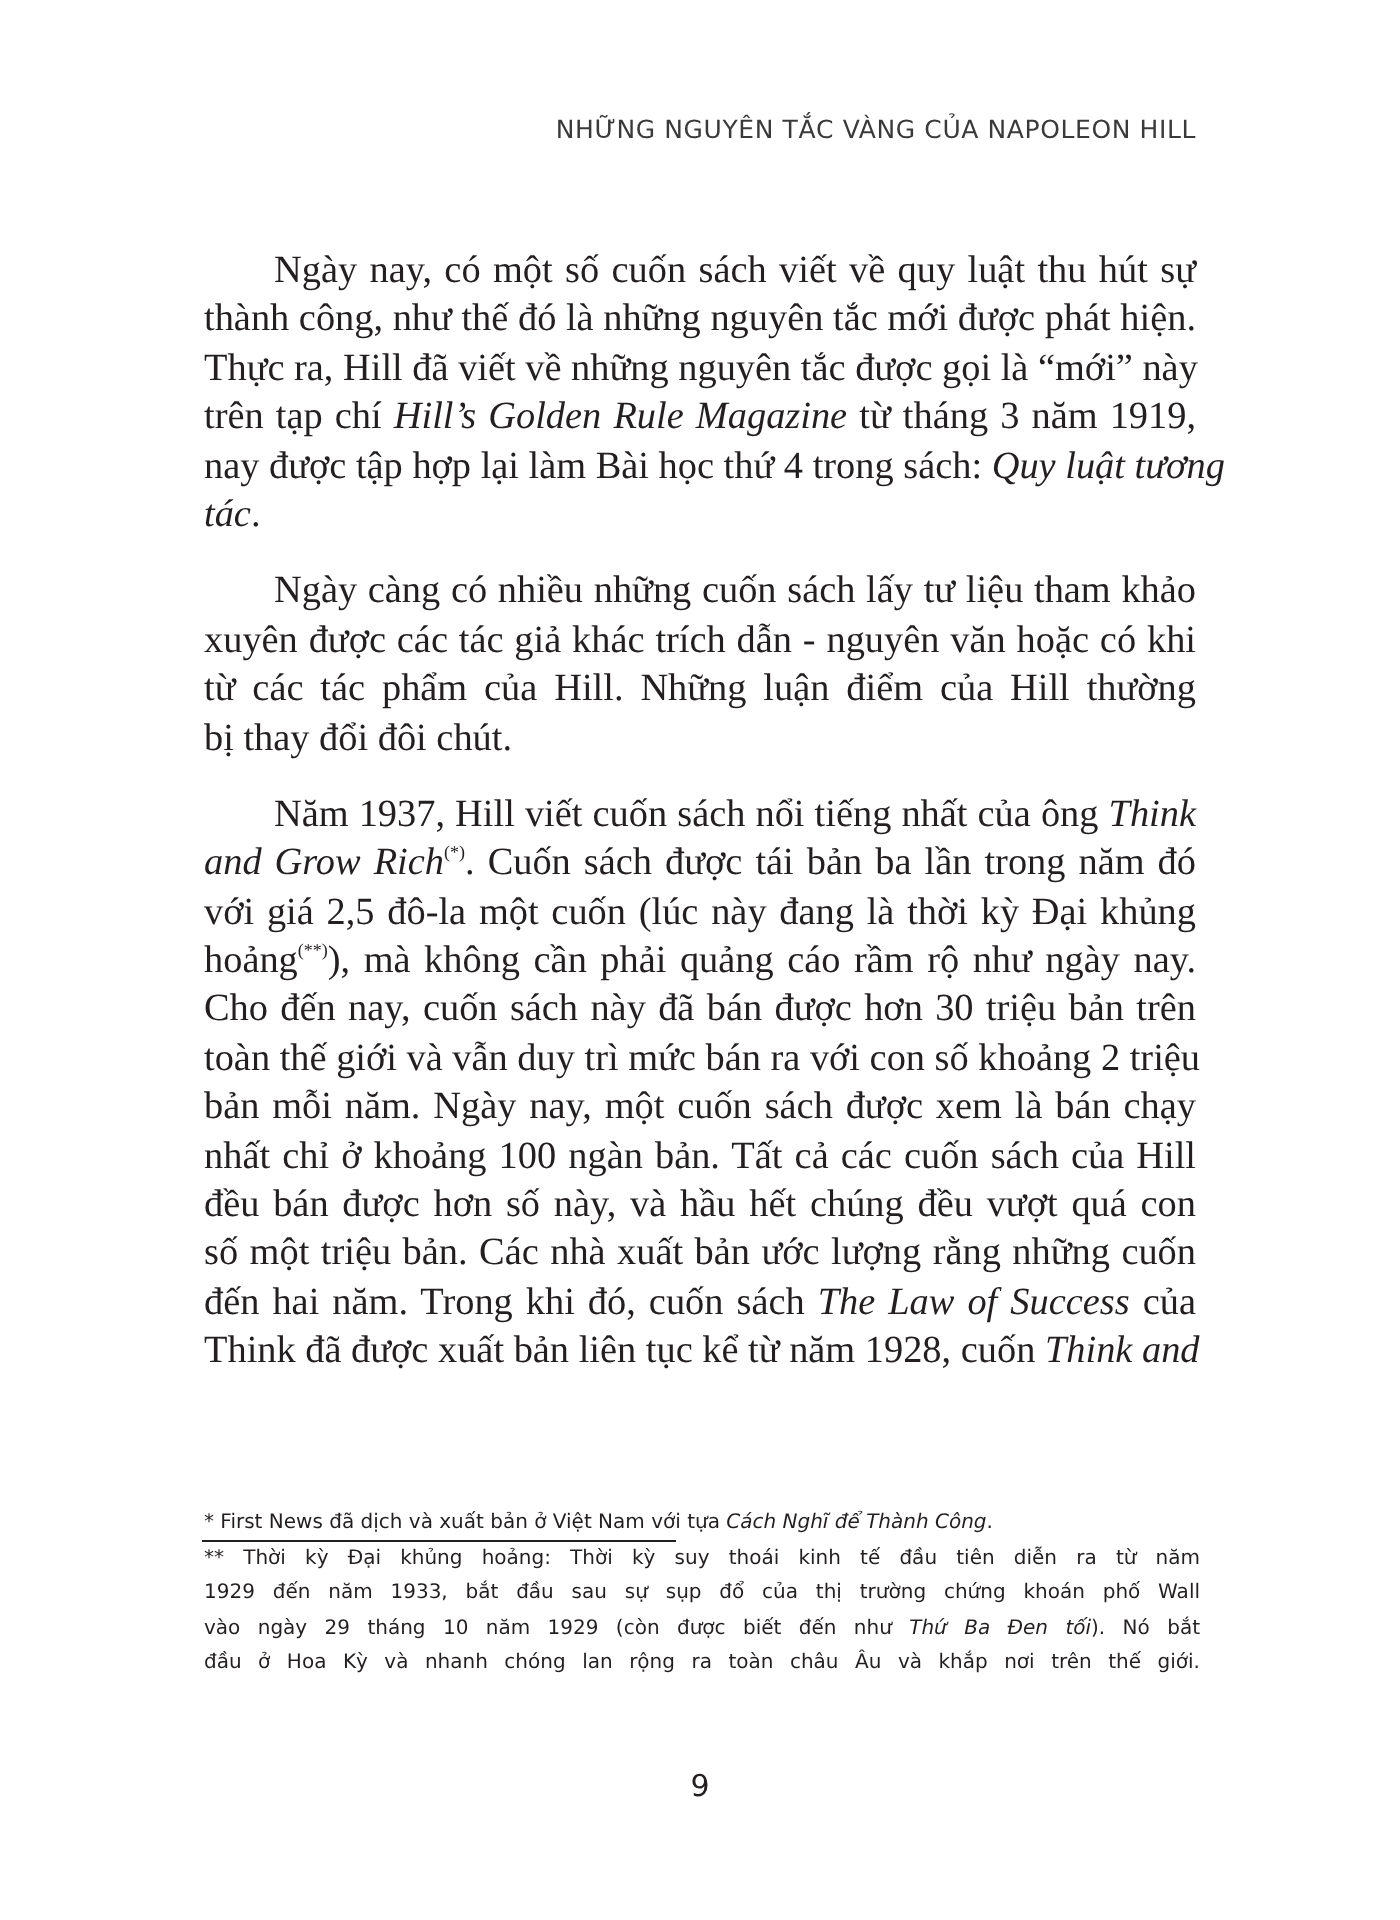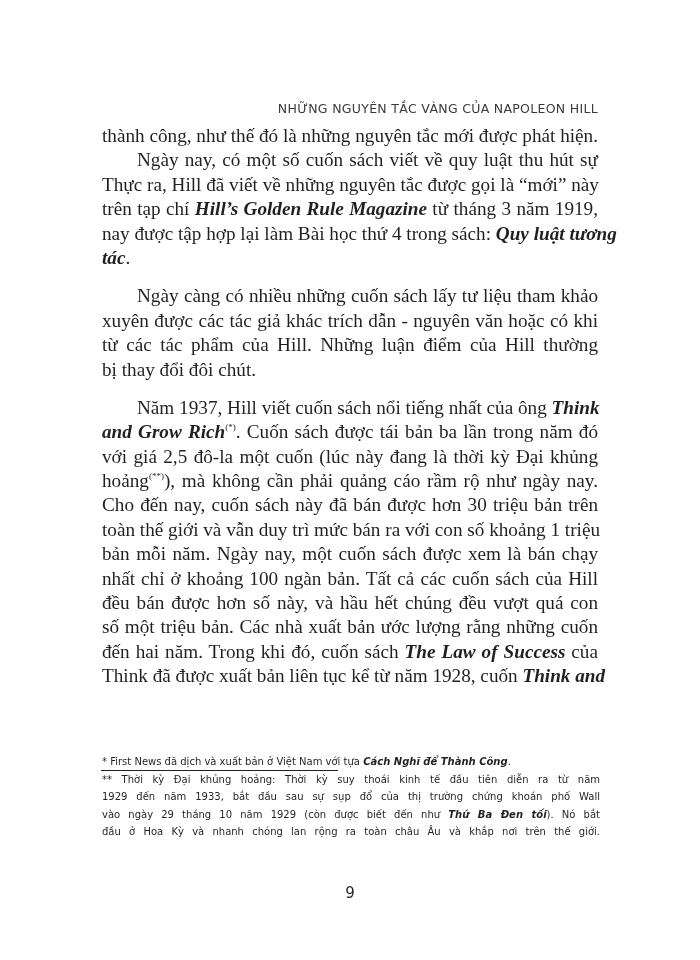--- a/index.html
+++ b/index.html
@@ -16,21 +16,20 @@
     }
     .running-header {
       position: absolute;
       top: 57px;
       right: 102px;
       font-family: "DejaVu Sans", sans-serif;
       font-size: 12.5px;
       letter-spacing: 0.3px;
       color: #3a3a3a;
       white-space: nowrap;
-      margin-top: 44px;
     }
     .body-text {
       position: absolute;
       left: 102px;
       top: 124px;
       width: 496px;
       font-family: "Liberation Serif", serif;
       font-size: 19.2px;
       line-height: 24.4px;
       color: #231f20;
@@ -47,21 +46,20 @@
       overflow: visible;
     }
     .line.first {
       text-indent: 35px;
     }
     .line.last {
       text-align-last: left;
     }
     em {
       font-style: italic;
-      font-weight: bold;
     }
     sup {
       font-size: 9px;
       vertical-align: 8px;
       line-height: 0;
     }
     .footnote-rule {
       position: absolute;
       left: 101px;
       top: 770px;
@@ -100,42 +98,42 @@
     }
   </style>
 </head>
 <body>
 
 <div class="running-header">NHỮNG NGUYÊN TẮC VÀNG CỦA NAPOLEON HILL</div>
 
 <div class="body-text">
 
   <div class="para">
+    <span class="line first">Ngày nay, có một số cuốn sách viết về quy luật thu hút sự</span>
     <span class="line">thành công, như thế đó là những nguyên tắc mới được phát hiện.</span>
-    <span class="line first">Ngày nay, có một số cuốn sách viết về quy luật thu hút sự</span>
     <span class="line">Thực ra, Hill đã viết về những nguyên tắc được gọi là “mới” này</span>
     <span class="line"><span>trên tạp chí </span><em>Hill’s Golden Rule Magazine</em><span> từ tháng 3 năm 1919,</span></span>
     <span class="line"><span>nay được tập hợp lại làm Bài học thứ 4 trong sách: </span><em>Quy luật tương</em></span>
     <span class="line last"><em>tác</em><span>.</span></span>
   </div>
 
   <div class="para">
     <span class="line first">Ngày càng có nhiều những cuốn sách lấy tư liệu tham khảo</span>
     <span class="line">xuyên được các tác giả khác trích dẫn - nguyên văn hoặc có khi</span>
     <span class="line">từ các tác phẩm của Hill. Những luận điểm của Hill thường</span>
     <span class="line last">bị thay đổi đôi chút.</span>
   </div>
 
   <div class="para">
     <span class="line first"><span>Năm 1937, Hill viết cuốn sách nổi tiếng nhất của ông </span><em>Think</em></span>
     <span class="line"><em>and Grow Rich</em><sup>(*)</sup><span>. Cuốn sách được tái bản ba lần trong năm đó</span></span>
     <span class="line">với giá 2,5 đô-la một cuốn (lúc này đang là thời kỳ Đại khủng</span>
     <span class="line"><span>hoảng</span><sup>(**)</sup><span>), mà không cần phải quảng cáo rầm rộ như ngày nay.</span></span>
     <span class="line">Cho đến nay, cuốn sách này đã bán được hơn 30 triệu bản trên</span>
-    <span class="line">toàn thế giới và vẫn duy trì mức bán ra với con số khoảng 1 triệu</span>
+    <span class="line">toàn thế giới và vẫn duy trì mức bán ra với con số khoảng 2 triệu</span>
     <span class="line">bản mỗi năm. Ngày nay, một cuốn sách được xem là bán chạy</span>
     <span class="line">nhất chỉ ở khoảng 100 ngàn bản. Tất cả các cuốn sách của Hill</span>
     <span class="line">đều bán được hơn số này, và hầu hết chúng đều vượt quá con</span>
     <span class="line">số một triệu bản. Các nhà xuất bản ước lượng rằng những cuốn</span>
     <span class="line"><span>đến hai năm. Trong khi đó, cuốn sách </span><em>The Law of Success</em><span> của</span></span>
     <span class="line"><span>Think đã được xuất bản liên tục kể từ năm 1928, cuốn </span><em>Think and</em></span>
   </div>
 </div>
 
 <div class="footnote-rule"></div>

